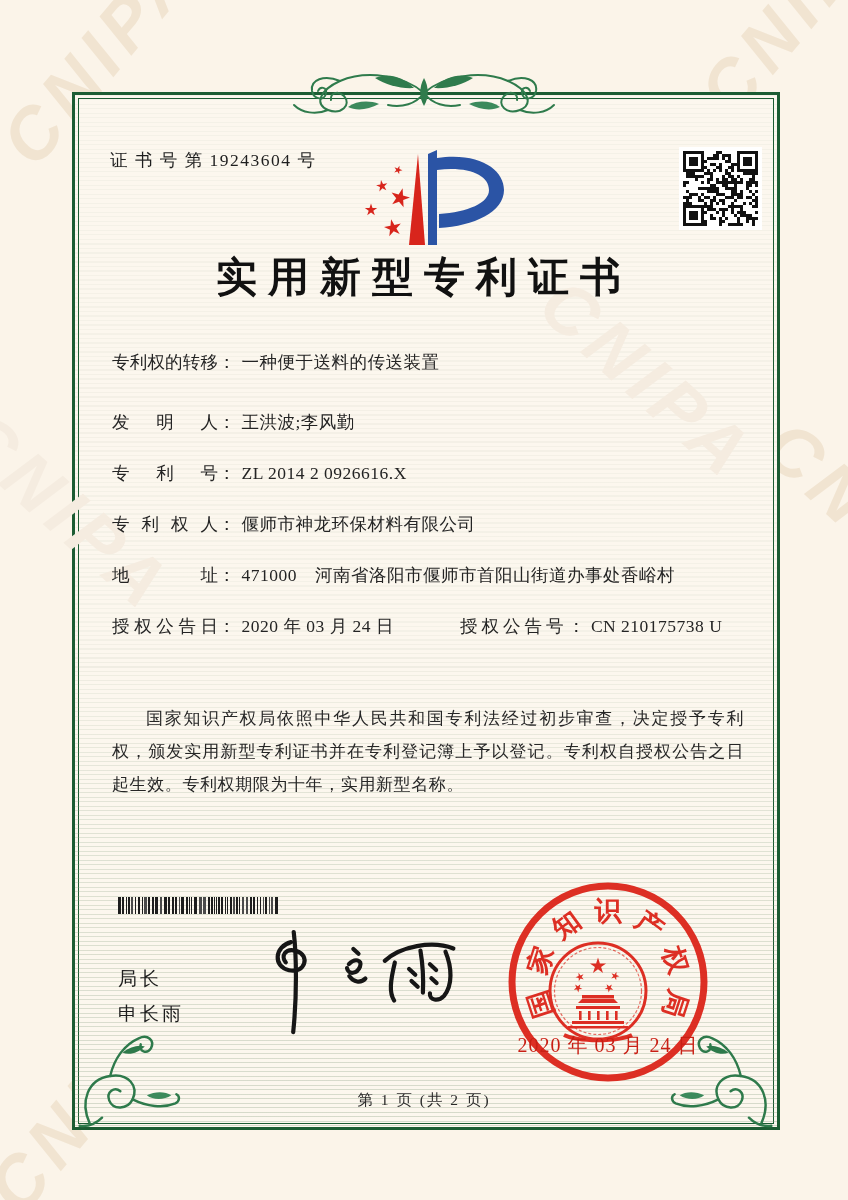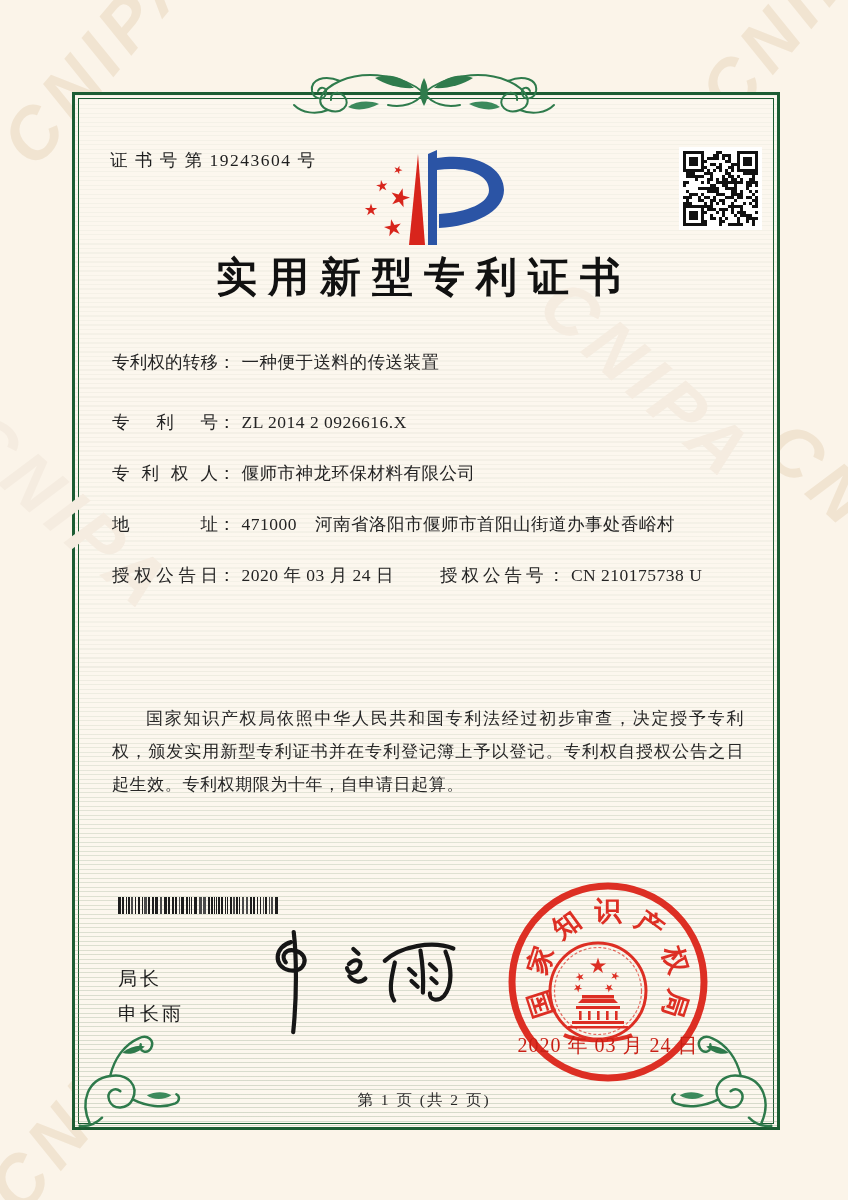--- a/index.html
+++ b/index.html
@@ -42,21 +42,21 @@
     position:absolute;left:0;top:250px;width:848px;text-align:center;
     font-size:41px;font-weight:600;letter-spacing:11px;color:#111;
   }
   
   .fields{position:absolute;left:112px;top:350px;width:640px;font-size:17.5px;color:#242424;}
   .frow{margin-bottom:27px;height:24px;white-space:nowrap;}
   .frow.first{margin-bottom:36px;}
   .flabel{display:inline-block;width:106px;text-align:justify;text-align-last:justify;vertical-align:bottom;}
   .fcolon{display:inline-block;margin-right:6px;}
   .fvalue{letter-spacing:.5px;}
-  .grant-pair2{margin-left:46px;}
+  .grant-pair2{margin-left:66px;}
   
   .paras{position:absolute;left:112px;top:702px;width:632px;font-size:17px;line-height:33px;color:#262626;text-align:justify;letter-spacing:.6px;}
   .paras p{margin:0 0 4px 0;text-indent:2em;}
   
   .barcode{position:absolute;left:118px;top:897px;width:222px;height:17px;display:flex;align-items:stretch;overflow:hidden;}
   .barcode div{height:100%;}
   
   .sig-title{position:absolute;left:118px;top:966px;font-family:"Liberation Sans","DejaVu Sans",sans-serif;font-size:19px;letter-spacing:3px;color:#1c1c1c;}
   .sig-name{position:absolute;left:118px;top:1001px;font-family:"Liberation Sans","DejaVu Sans",sans-serif;font-size:19px;letter-spacing:3px;color:#1c1c1c;}
   .sig-script{position:absolute;left:235px;top:922px;}
@@ -476,35 +476,38 @@
         </svg>
     </div>
 
     <div class="title">实用新型专利证书</div>
 
     <div class="fields">
       <div class="frow first">
         <span class="flabel">专利权的转移</span><span class="fcolon">：</span><span class="fvalue">一种便于送料的传送装置</span>
       </div>
       <div class="frow">
+        <span class="flabel">发明人</span><span class="fcolon">：</span><span class="fvalue">王洪波;李风勤</span>
+      </div>
+      <div class="frow">
         <span class="flabel">专利号</span><span class="fcolon">：</span><span class="fvalue">ZL 2014 2 0926616.X</span>
       </div>
       <div class="frow">
         <span class="flabel">专利权人</span><span class="fcolon">：</span><span class="fvalue">偃师市神龙环保材料有限公司</span>
       </div>
       <div class="frow">
         <span class="flabel">地址</span><span class="fcolon">：</span><span class="fvalue">471000　河南省洛阳市偃师市首阳山街道办事处香峪村</span>
       </div>
       <div class="frow">
         <span class="flabel">授权公告日</span><span class="fcolon">：</span><span class="fvalue">2020 年 03 月 24 日</span><span class="grant-pair2"><span style="letter-spacing:4px;">授权公告号</span><span class="fcolon">：</span><span class="fvalue">CN 210175738 U</span></span>
       </div>
     </div>
 
     <div class="paras">
-      <p>国家知识产权局依照中华人民共和国专利法经过初步审查，决定授予专利权，颁发实用新型专利证书并在专利登记簿上予以登记。专利权自授权公告之日起生效。专利权期限为十年，自申请日起算。</p>
+      <p>国家知识产权局依照中华人民共和国专利法经过初步审查，决定授予专利权，颁发实用新型专利证书并在专利登记簿上予以登记。专利权自授权公告之日起生效。专利权期限为十年，实用新型名称。</p>
     </div>
 
     <div class="barcode" id="barcode">
         <div style="width: 3px; margin-right: 1px; background: rgb(29, 29, 29);"></div>
         <div style="width: 2px; margin-right: 2px; background: rgb(29, 29, 29);"></div>
         <div style="width: 1px; margin-right: 1px; background: rgb(29, 29, 29);"></div>
         <div style="width: 2px; margin-right: 1px; background: rgb(29, 29, 29);"></div>
         <div style="width: 2px; margin-right: 2px; background: rgb(74, 74, 74);"></div>
         <div style="width: 1px; margin-right: 2px; background: rgb(29, 29, 29);"></div>
         <div style="width: 2px; margin-right: 2px; background: rgb(29, 29, 29);"></div>

